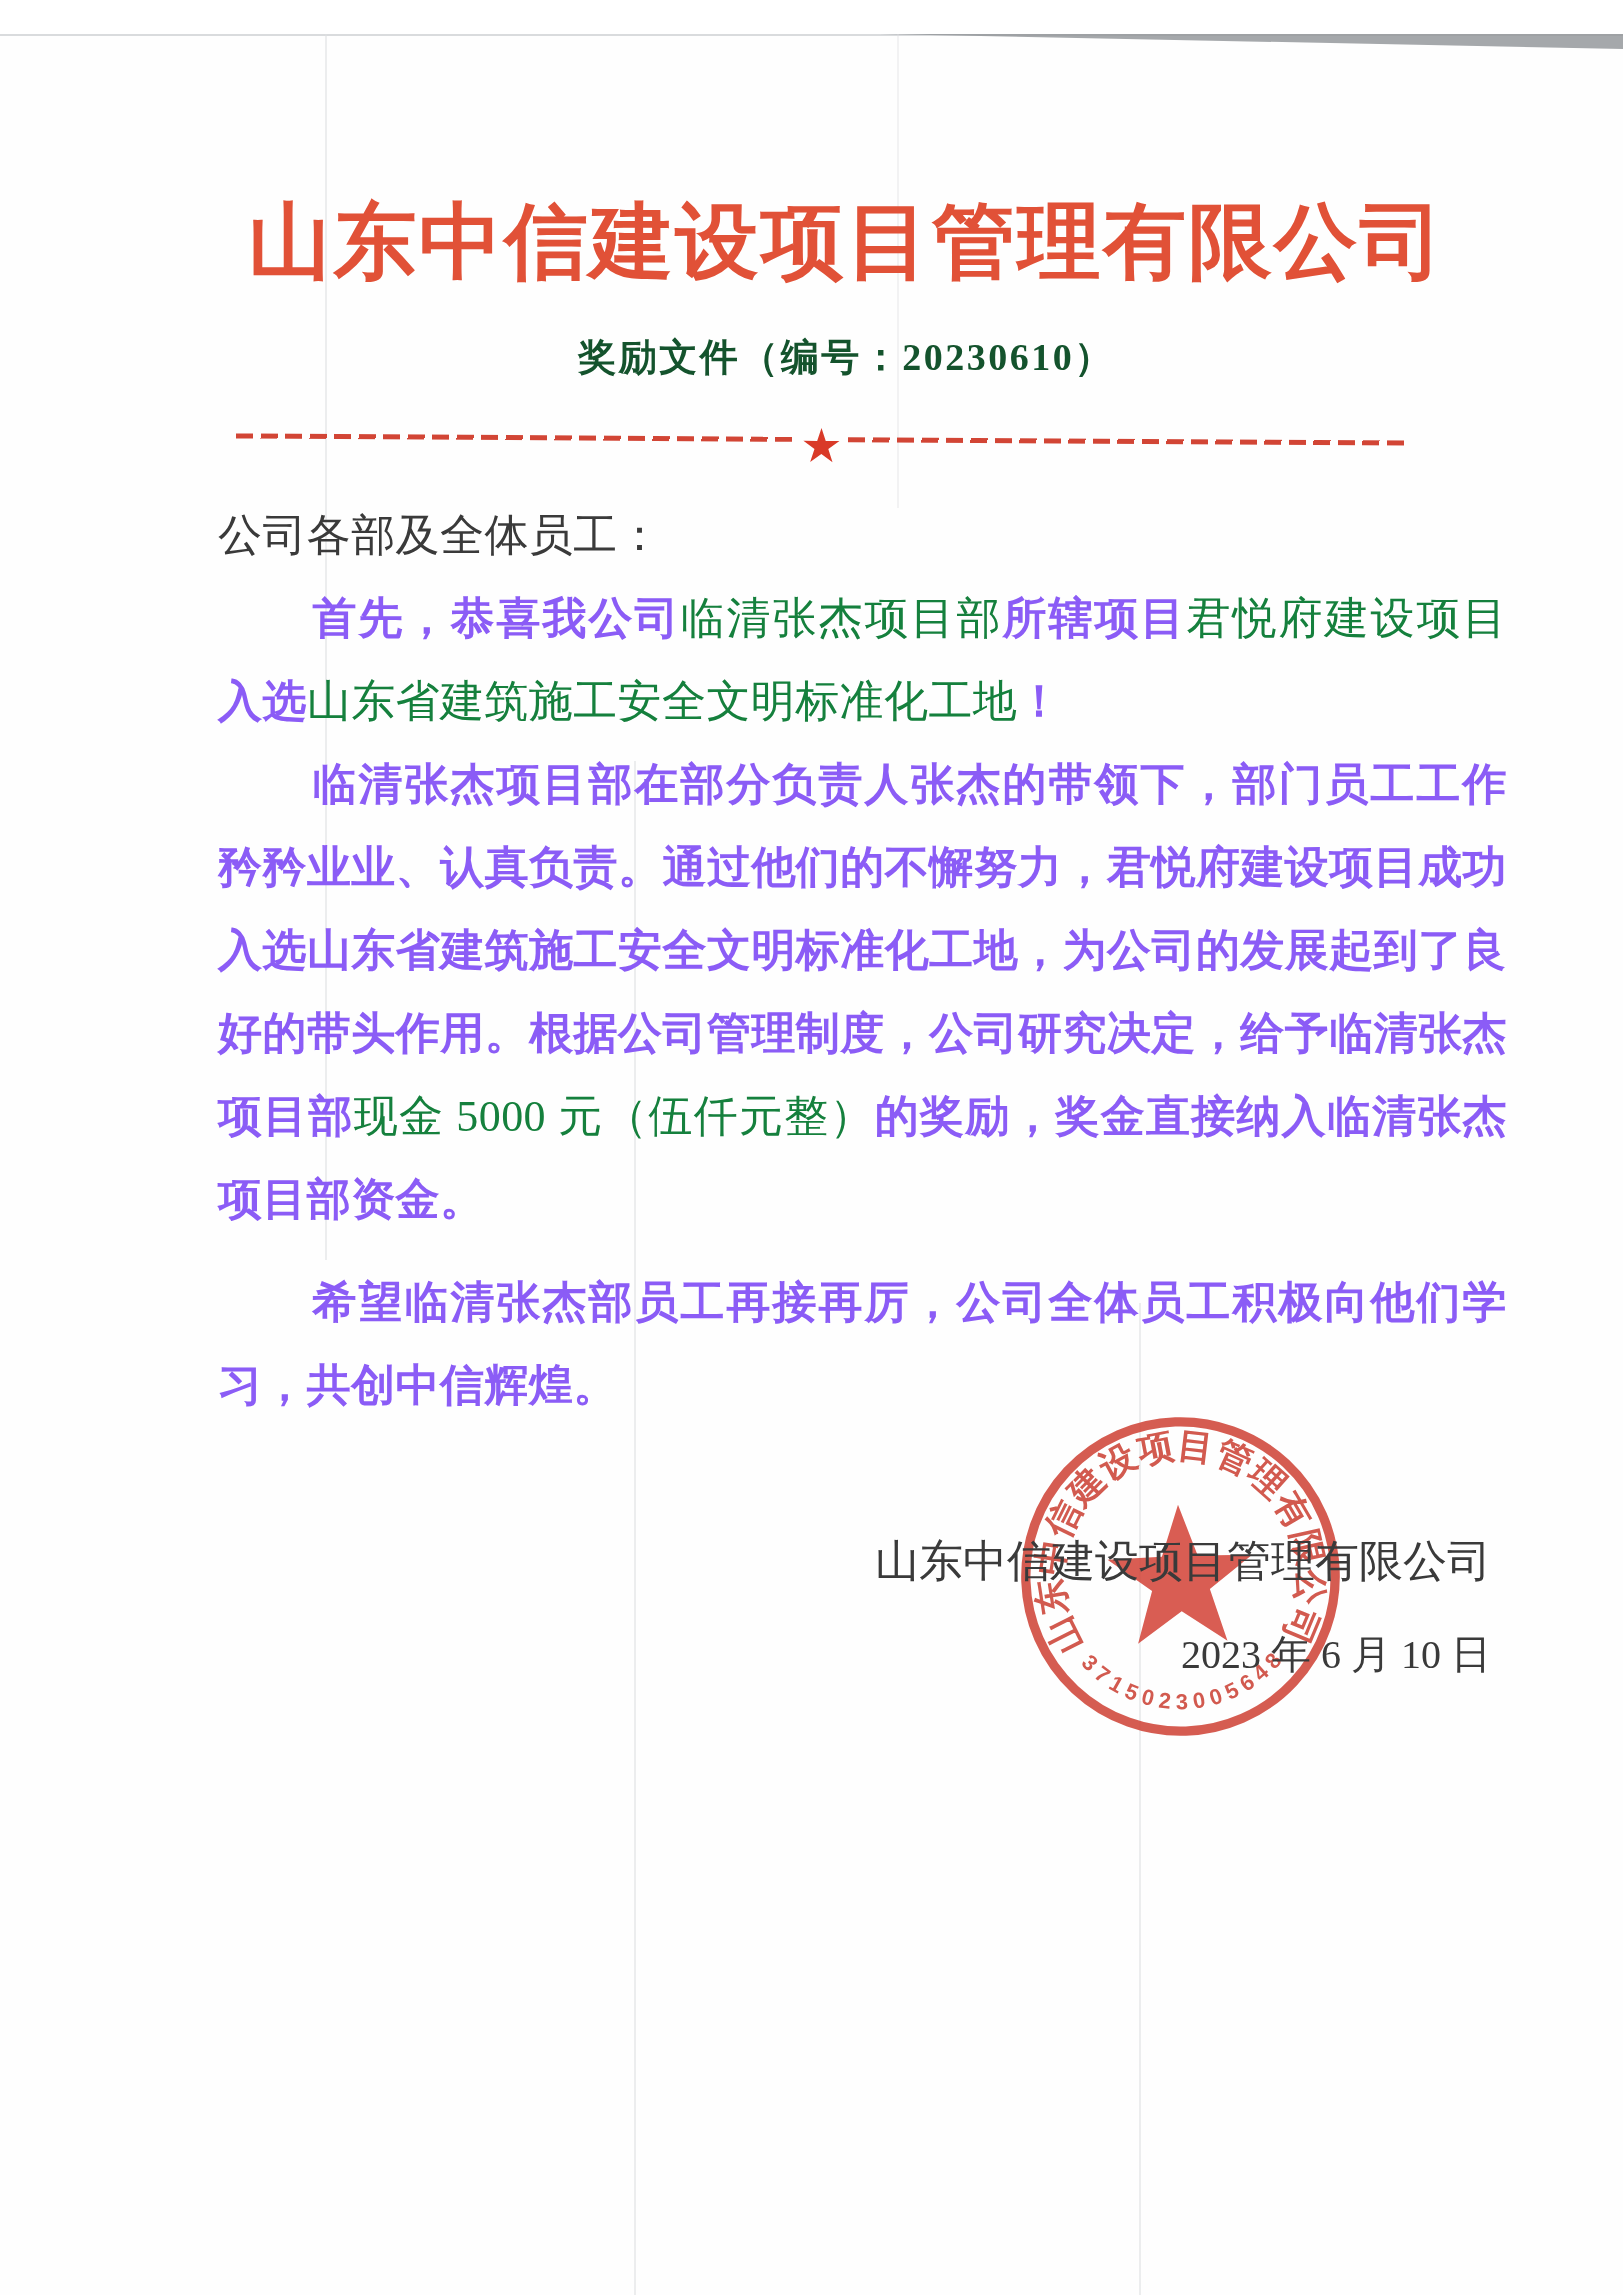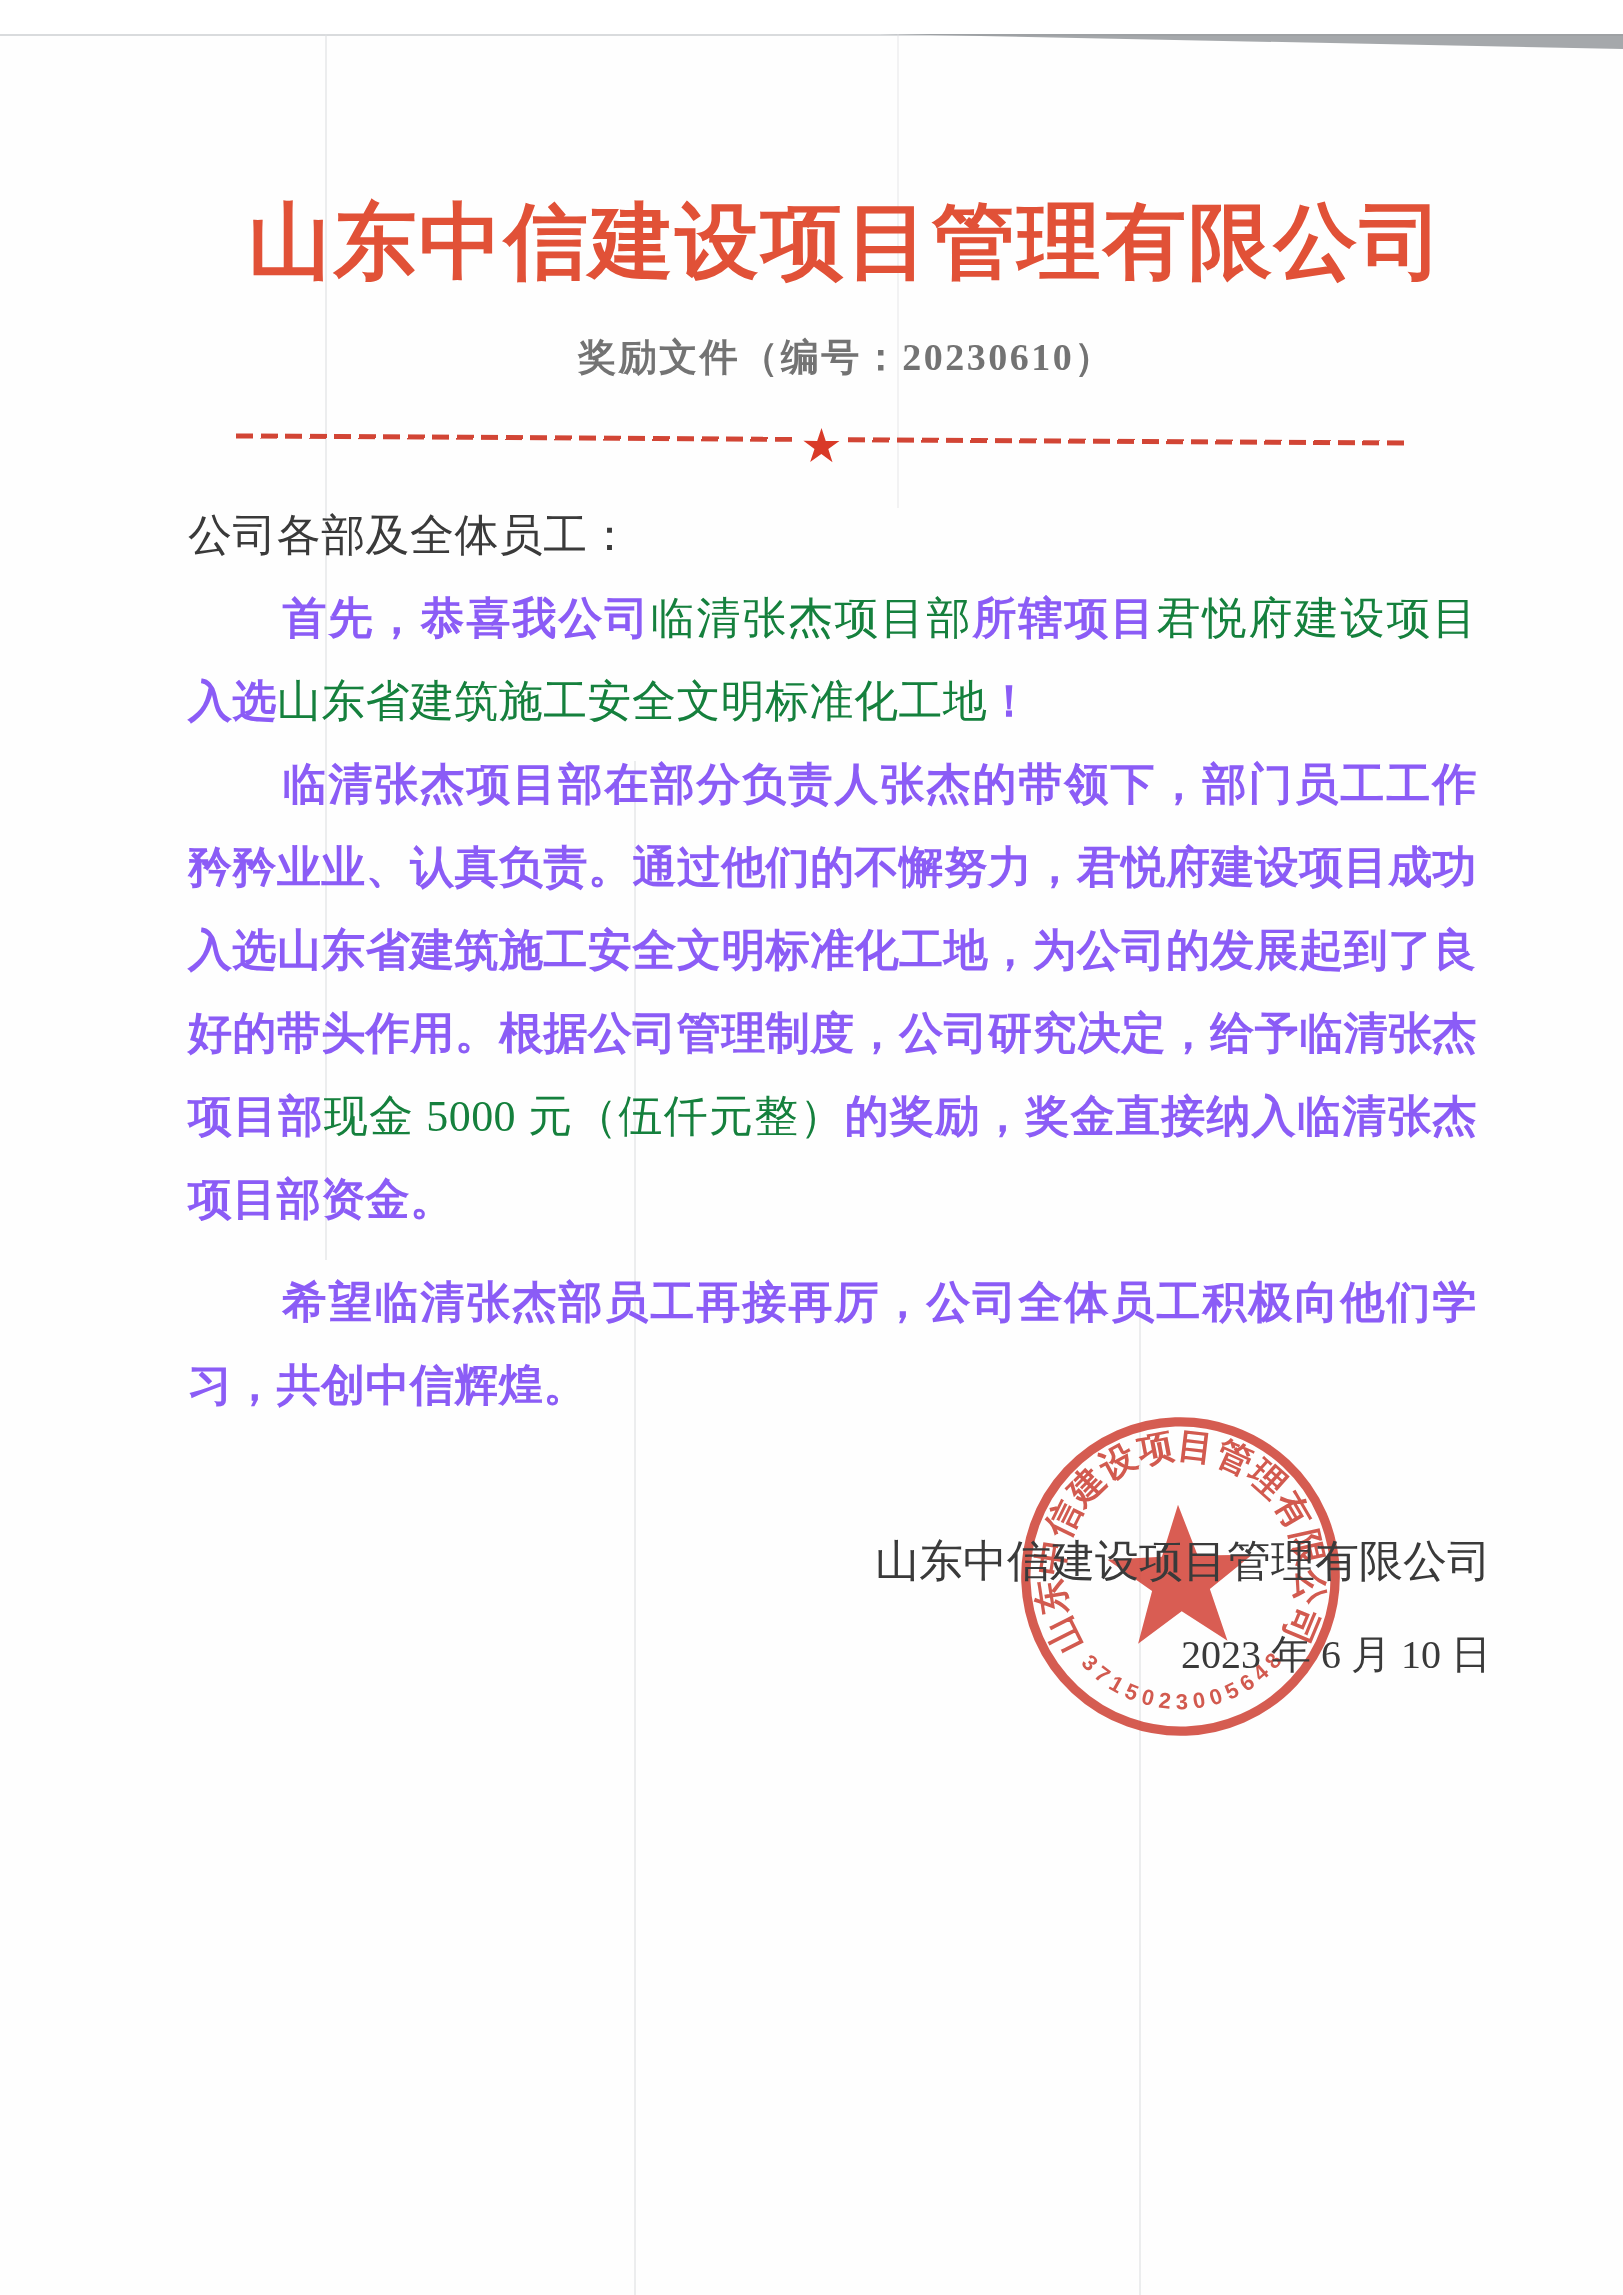--- a/index.html
+++ b/index.html
@@ -61,21 +61,21 @@
     font-weight: 900;
     letter-spacing: 2.5px;
     color: #e15137;
   }
   .doc-subtitle {
     position: absolute; top: 298px; left: 202px; width: 1289px;
     text-align: center;
     font-size: 38px; line-height: 1.35;
     font-weight: bold;
     letter-spacing: 2.5px;
-    color: #737373;
+    color: #14532d;
   }
   .divider {
     position: absolute; top: 382px; left: 236px; width: 1171px; height: 47px;
     display: flex; align-items: center;
     transform: rotate(0.35deg);
   }
   .divider .dash {
     flex: 1 1 auto; height: 4.2px;
     background: repeating-linear-gradient(90deg,
       #d24535 0px, #d24535 17px,
@@ -85,21 +85,21 @@
     flex: 0 0 auto;
     font-size: 47px; line-height: 47px;
     color: #d93a28;
     margin: 0 5px;
     transform: translateY(6px);
     font-family: "DejaVu Sans", sans-serif;
   }
 
   
   .doc-body {
-    position: absolute; top: 460px; left: 188px; width: 1289px;
+    position: absolute; top: 460px; left: 218px; width: 1289px;
     font-size: 44px; line-height: 83px;
     letter-spacing: 0.4px;
     color: #3a3a3a;
     text-align: justify;
   }
   .doc-body p { margin: 0; }
   .doc-body p.indent { text-indent: 2.15em; }
   .doc-body p.gap-before { margin-top: 20px; }
   .salutation { text-indent: 0 !important; }
   .seg-red { color: #15803d; }

